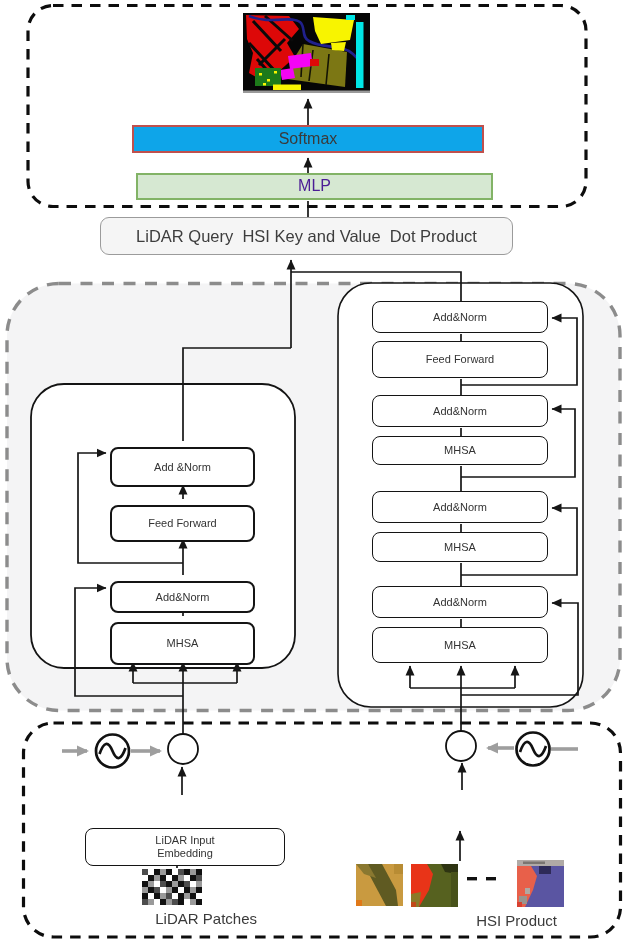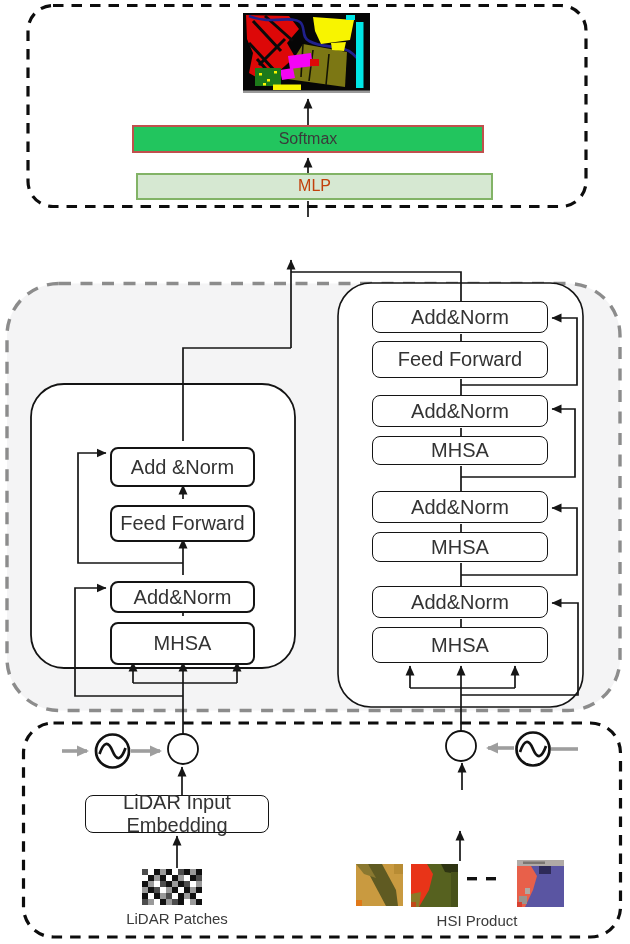--- a/index.html
+++ b/index.html
@@ -1,27 +1,27 @@
 <!DOCTYPE html>
 <html><head>
 <meta charset="utf-8">
 <style>
   html,body{margin:0;padding:0;background:#ffffff;}
   .canvas{position:relative;width:630px;height:944px;background:#fff;overflow:hidden;
           font-family:"Liberation Sans","DejaVu Sans",sans-serif;color:#2e2e2e;}
   svg.layer{position:absolute;left:0;top:0;}
   .bx{position:absolute;display:flex;align-items:center;justify-content:center;
       background:#fff;border:1.5px solid #141414;border-radius:8px;
-      font-size:20px;color:#333;box-sizing:border-box;text-align:center;line-height:1.15;}
+      font-size:11px;color:#333;box-sizing:border-box;text-align:center;line-height:1.15;}
   .bold{border-width:2px;margin-top:6px;}
-  .softmax{background:#22c55e;border:2px solid #c0504d;border-radius:0;font-size:16px;color:#3a3a3a;}
-  .mlp{background:#d6e8d2;border:2px solid #82b366;border-radius:0;font-size:16px;color:#c2410c;}
+  .softmax{background:#0ea5e9;border:2px solid #c0504d;border-radius:0;font-size:16px;color:#3a3a3a;}
+  .mlp{background:#d6e8d2;border:2px solid #82b366;border-radius:0;font-size:16px;color:#4c1d95;}
   .fusion{background:#f5f5f5;border:1.5px solid #9b9b9b;border-radius:9px;font-size:16.5px;
           color:#3d3d3d;white-space:pre;}
-  .lbl{position:absolute;font-size:15px;color:#3a3a3a;text-align:center;}
+  .lbl{position:absolute;font-size:15px;color:#3a3a3a;text-align:right;}
   .two-line{flex-direction:column;}
 </style>
 </head>
 <body>
 
 <div class="canvas">
 
 <svg class="layer" width="630" height="944" viewBox="0 0 630 944">
   <defs>
     <marker id="ab" markerUnits="userSpaceOnUse" markerWidth="12" markerHeight="11" refX="9.5" refY="5" orient="auto">
@@ -152,36 +152,37 @@
     <rect x="2" y="36" width="8" height="8" fill="#9a948e"></rect>
     <rect x="8" y="28" width="5" height="6" fill="#b0a8a2"></rect>
     <rect y="42" width="5" height="5" fill="#d84030"></rect>
   </g>
 </svg>
 
 <div class="bx softmax" style="left:132px;top:125px;width:352px;height:28px;">Softmax</div>
 
 <div class="bx mlp" style="left:136px;top:173px;width:357px;height:27px;">MLP</div>
 
+<div class="bx fusion" style="left:100px;top:217px;width:413px;height:38px;">LiDAR Query  HSI Key and Value  Dot Product</div>
 
 <div class="bx bold" style="left:110px;top:441px;width:145px;height:40px;">Add &amp;Norm</div>
 <div class="bx bold" style="left:110px;top:499px;width:145px;height:37px;">Feed Forward</div>
 <div class="bx bold" style="left:110px;top:575px;width:145px;height:32px;">Add&amp;Norm</div>
 <div class="bx bold" style="left:110px;top:616px;width:145px;height:43px;">MHSA</div>
 
 <div class="bx" style="left:372px;top:301px;width:176px;height:32px;">Add&amp;Norm</div>
 <div class="bx" style="left:372px;top:341px;width:176px;height:37px;">Feed Forward</div>
 <div class="bx" style="left:372px;top:395px;width:176px;height:32px;">Add&amp;Norm</div>
 <div class="bx" style="left:372px;top:436px;width:176px;height:29px;">MHSA</div>
 <div class="bx" style="left:372px;top:491px;width:176px;height:32px;">Add&amp;Norm</div>
 <div class="bx" style="left:372px;top:532px;width:176px;height:30px;">MHSA</div>
 <div class="bx" style="left:372px;top:586px;width:176px;height:32px;">Add&amp;Norm</div>
 <div class="bx" style="left:372px;top:627px;width:176px;height:36px;">MHSA</div>
 
-<div class="bx two-line" style="left:85px;top:795px;width:184px;height:38px;">
+<div class="bx two-line" style="left:85px;top:828px;width:200px;height:38px;">
   <span>LiDAR Input</span>
   <span>Embedding</span>
 </div>
 
 <div class="lbl" style="left:97px;top:910px;width:160px;">LiDAR Patches</div>
 <div class="lbl" style="left:397px;top:912px;width:160px;">HSI Product</div>
 
 </div>
 
 </body></html>

